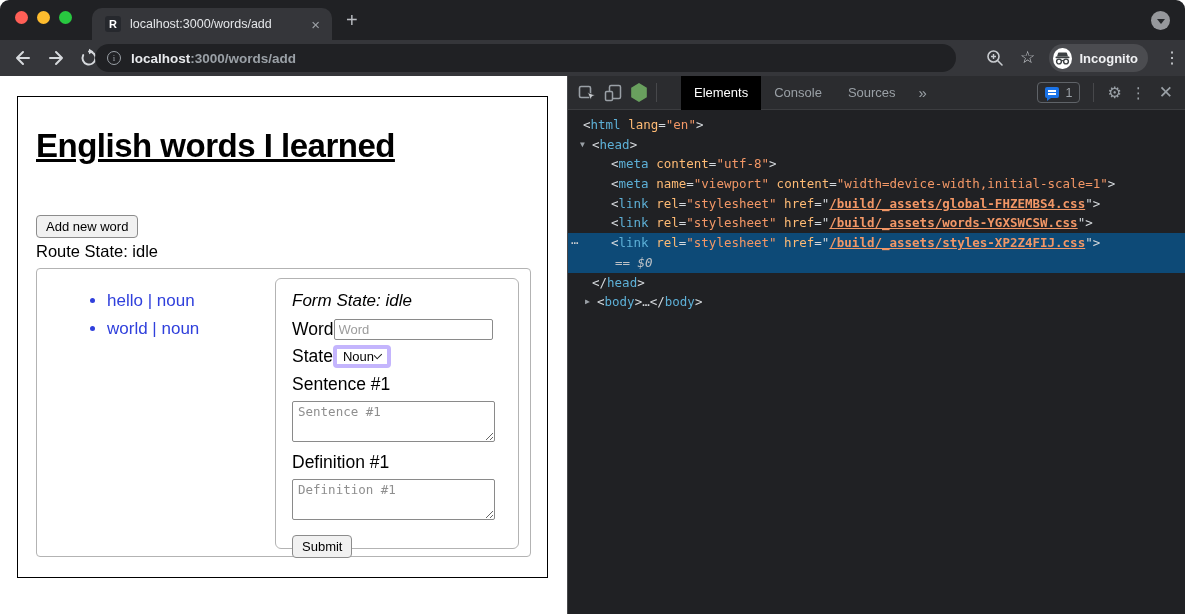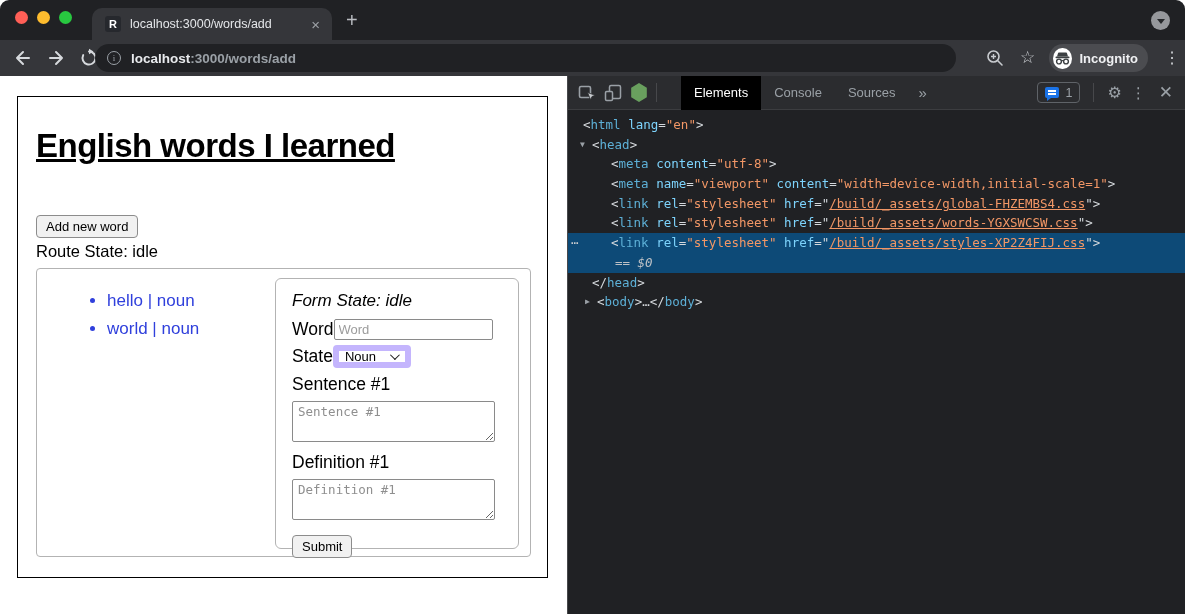--- a/index.html
+++ b/index.html
@@ -45,21 +45,21 @@
   .inner { position:absolute; left:18px; top:171px; width:495px; height:289px; border:1px solid #b3b3b3; border-radius:4px; }
   .word-list { position:absolute; left:0; top:22px; padding-left:70px; list-style:disc; }
   .word-list li { margin-bottom:8px; font-size:17px; color:#3040dc; }
   .word-list a { color:#3040dc; text-decoration:none; cursor:pointer; }
   .formbox { position:absolute; left:238px; top:9px; width:244px; height:271px; border:1px solid #b3b3b3; border-radius:6px; background:#fff; padding:12px 16px; }
   .fs { font-size:17px; color:#000; margin-bottom:8px;font-style:italic; }
   .frow { display:flex; align-items:center; margin-bottom:5px; }
   .flabel { font-size:17.5px; color:#000; }
   .word-input { width:159px; height:21px; border:1px solid #8a8a8a; border-radius:2px; font-size:13px; padding:0 4px; font-family:"Liberation Sans",sans-serif; color:#000; }
   .word-input::placeholder { color:#9c9c9c; }
-  .sel { width:78px; height:23px; border:6px solid #c4b5fd; border-radius:4px; background:#fff; display:flex; align-items:center; padding:0 8px 0 6px; }
+  .sel { width:58px; height:23px; border:4px solid #c4b5fd; border-radius:4px; background:#fff; display:flex; align-items:center; padding:0 8px 0 6px; }
   .sel-val { font-size:13px; color:#000; flex:1; }
   .chev { width:7px; height:7px; border-right:1.8px solid #1a1a1a; border-bottom:1.8px solid #1a1a1a; transform:rotate(45deg) translateY(-2px); }
   .sub-label { font-size:17.5px; color:#000; margin:6px 0 6px; }
   .ta { width:203px; height:41px; border:1px solid #8a8a8a; border-radius:2px; font-family:"DejaVu Sans Mono",monospace; font-size:12.5px; padding:2px 5px; resize:both; color:#000; }
   .ta::placeholder { color:#8f8f8f; }
   .submit-btn { margin-top:11px; }
 
   
   .devtools { position:absolute; top:76px; left:567px; right:0; bottom:0; background:#202124; border-left:1px solid #47484b; }
   .dt-toolbar { height:34px; background:#2b2c2f; border-bottom:1px solid #3c3d40; display:flex; align-items:center; }
@@ -80,23 +80,23 @@
   .dt-dots { color:#9aa0a6; font-size:15px; }
   .dt-close { color:#9aa0a6; font-size:17px; padding:0 4px; }
 
   .dt-code { font-family:"DejaVu Sans Mono",monospace; font-size:12.5px; padding-top:5px; }
   .code-line { position:relative; height:19.7px; line-height:19.7px; white-space:pre; }
   .code-line.hl { background:#0d4a77; }
   .arrow { position:absolute; top:0; color:#9aa0a6; font-size:8px; }
   .gutter { position:absolute; left:3px; top:0; color:#c8cbcf; }
   .tok-p, .tok-b { color:#d5d9dd; }
   .tok-t { color:#5db0d7; }
-  .tok-a { color:#7dd3fc;text-align:center; }
+  .tok-a { color:#fdba74;text-align:center; }
   .tok-v { color:#f29766; }
-  .tok-l { color:#f29766; text-decoration:underline; }
+  .tok-l { color:#f29766; text-decoration:underline;font-weight:bold; }
   .tok-eq { color:#bdc1c6; }
   .tok-d { color:#bdc1c6; font-style:italic; }
 </style>
 </head>
 <body>
 
 <div id="window">
 
   <div class="tabstrip">
     <div class="traffic">

